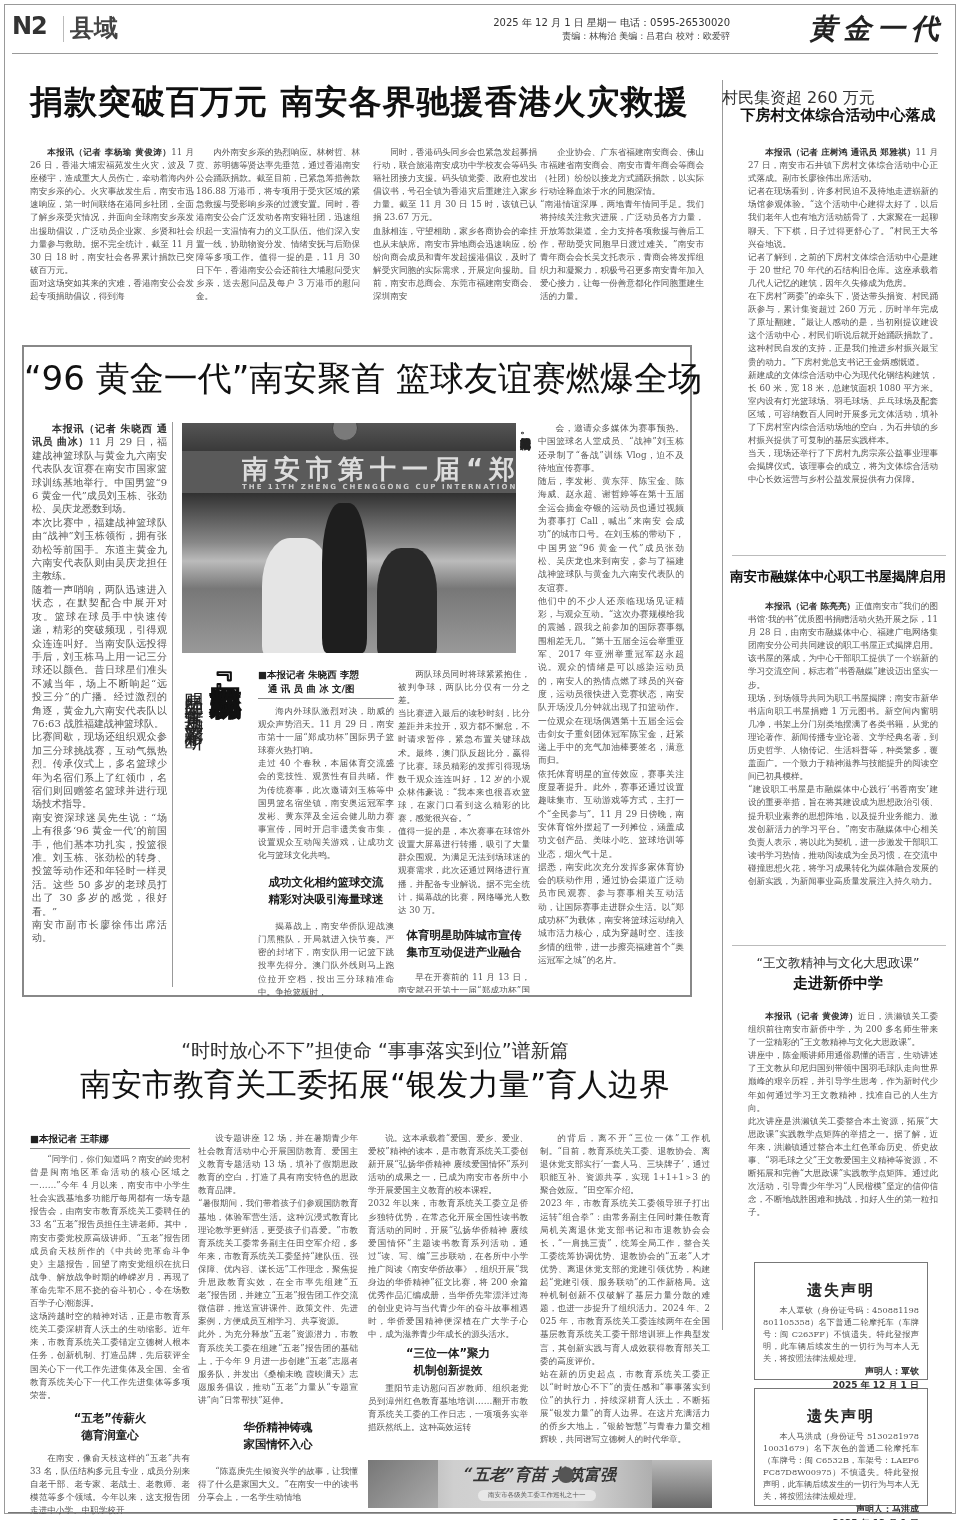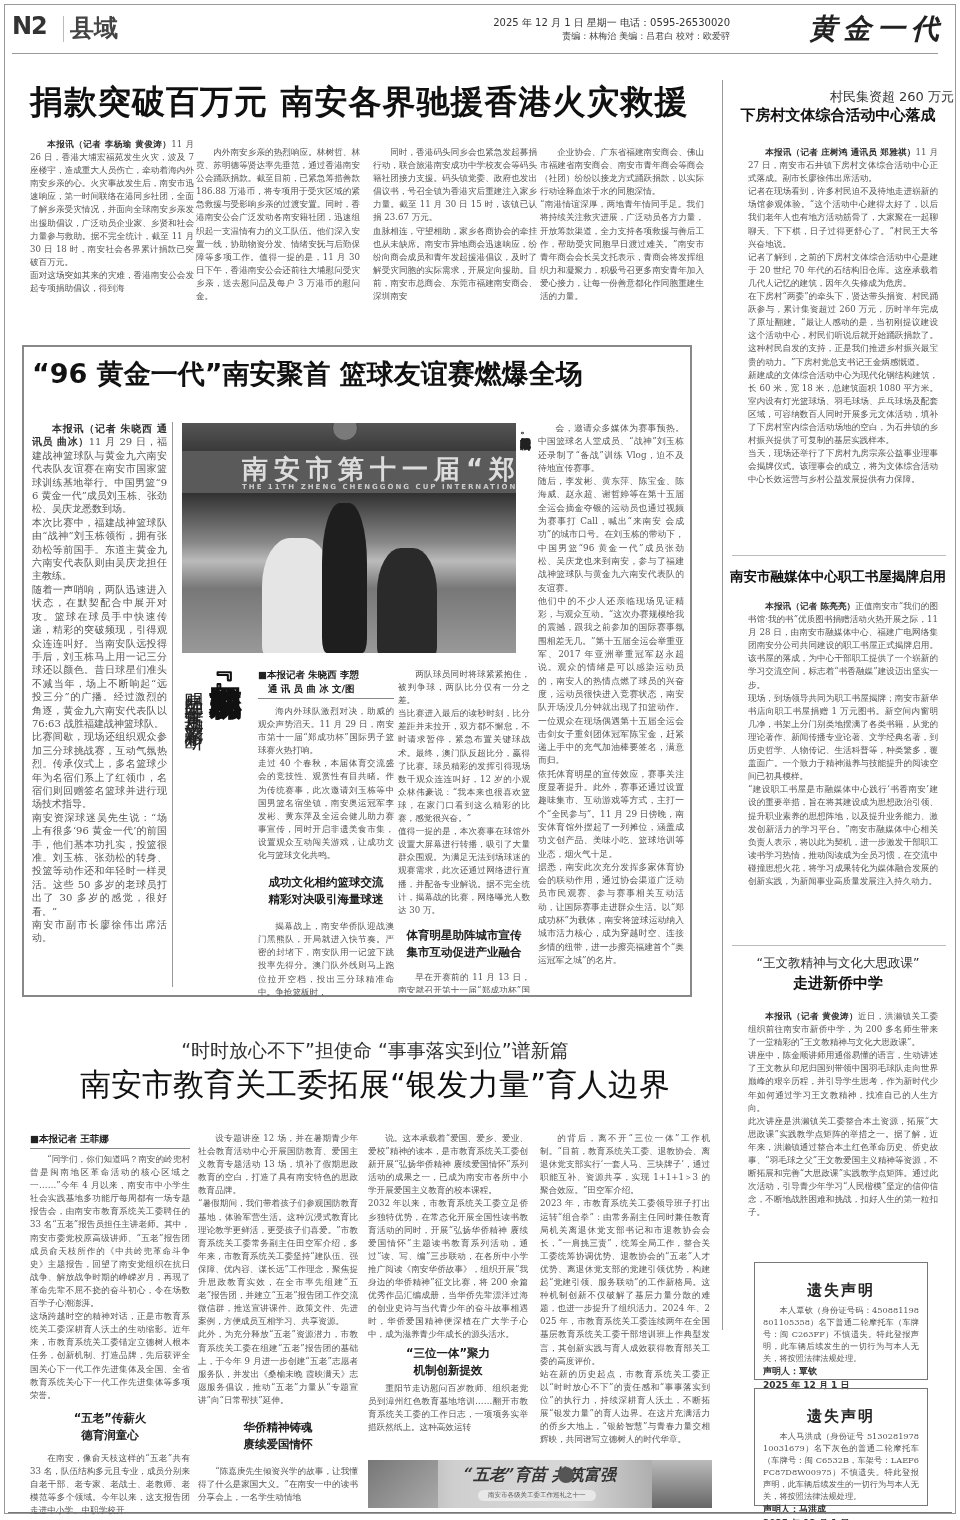--- a/index.html
+++ b/index.html
@@ -26,70 +26,70 @@
 .sub{font-family:"DejaVu Sans",sans-serif;color:#333;white-space:nowrap}
 .box{position:absolute;border:2px solid #888}
 .photo{position:absolute;background:
  linear-gradient(180deg,#555 0%,#3a3a3a 12%,#6b6b6b 14%,#444 22%,#2f2f2f 30%,#888 52%,#bbb 60%,#777 72%,#999 100%);overflow:hidden}
 .banner{position:absolute;left:0;right:0;top:28px;height:42px;background:#5a5a5a;color:#ddd;font-family:"DejaVu Sans",sans-serif;font-weight:bold;font-size:26px;letter-spacing:6px;padding-left:60px;line-height:36px;white-space:nowrap;overflow:hidden}
 .banner small{display:block;font-size:7px;letter-spacing:2px;line-height:8px;color:#ccc;margin-top:-4px}
 .fig{position:absolute;border-radius:40% 40% 10% 10%}
 .vert{writing-mode:vertical-rl;font-family:"DejaVu Sans",sans-serif;color:#222;white-space:nowrap}
 .notice{position:absolute;border:1.5px solid #777;padding:18px 8px}
 .notice h3{font-family:"DejaVu Sans",sans-serif;font-weight:bold;font-size:15px;text-align:center;color:#222;margin-bottom:4px;letter-spacing:2px}
-.notice .sig{text-align:left;font-family:"DejaVu Sans",sans-serif;font-weight:bold;font-size:9px;color:#333;line-height:14px;text-indent:0}
+.notice .sig{text-align:right;font-family:"DejaVu Sans",sans-serif;font-weight:bold;font-size:9px;color:#333;line-height:14px;text-indent:0}
 .subhead{font-family:"DejaVu Sans",sans-serif;font-weight:bold;font-size:11.5px;line-height:17px;text-align:center;color:#222}
 .byline-bar{font-family:"DejaVu Sans",sans-serif;font-weight:bold;font-size:9.5px;color:#222;border-bottom:1px solid #888;padding-bottom:2px;line-height:14px}
 .ad{position:absolute;background:linear-gradient(90deg,#9a9a9a,#cfcfcf 25%,#d8d8d8 60%,#8f8f8f);overflow:hidden}
 </style>
 </head>
 <body>
 
 <div class="frame"></div>
 
 <div class="pg-no">N2</div>
 <div class="pg-sep"></div>
 <div class="pg-sec">县域</div>
 <div class="mh-date">2025 年 12 月 1 日  星期一  电话：0595-26530020</div>
 <div class="mh-edit">责编：林梅治   美编：吕君白   校对：欧爱骍</div>
 <div class="mh-logo">黄金一代</div>
 <div class="hrule mh-line"></div>
 
 <div class="abs h1" style="left:30px;top:80px;">捐款突破百万元 南安各界驰援香港火灾救援</div>
-<div class="col" style="left:30px;top:138px;width:164px;">
+<div class="col" style="left:30px;top:146px;width:164px;">
   <div class="p"><span class="lead">本报讯（记者 李杨瑜 黄俊涛）</span><span style="white-space:pre-line">11 月 26 日，香港大埔宏福苑发生火灾，波及 7 座楼宇，造成重大人员伤亡，牵动着海内外南安乡亲的心。火灾事故发生后，南安市迅速响应，第一时间联络在港同乡社团，全面了解乡亲受灾情况，并面向全球南安乡亲发出援助倡议，广泛动员企业家、乡贤和社会力量参与救助。据不完全统计，截至 11 月 30 日 18 时，南安社会各界累计捐款已突破百万元。
 面对这场突如其来的灾难，香港南安公会发起专项捐助倡议，得到海</span></div>
 </div>
 <div class="col" style="left:196px;top:146px;width:164px;">
   <div class="p">内外南安乡亲的热烈响应。林树哲、林霓、苏明德等贤达率先垂范，通过香港南安公会踊跃捐款。截至目前，已紧急筹措善款 186.88 万港币，将专项用于受灾区域的紧急救援与受影响乡亲的过渡安置。同时，香港南安公会广泛发动各南安籍社团，迅速组织起一支温情有力的义工队伍。他们深入安置一线，协助物资分发、情绪安抚与后勤保障等多项工作。值得一提的是，11 月 30 日下午，香港南安公会还前往大埔慰问受灾乡亲，送去慰问品及每户 3 万港币的慰问金。</div>
 </div>
 <div class="col" style="left:373px;top:146px;width:164px;">
   <div class="p" style="white-space:pre-line">同时，香港码头同乡会也紧急发起募捐行动，联合旅港南安成功中学校友会等码头籍社团接力支援。码头镇党委、政府也发出倡议书，号召全镇为香港灾后重建注入家乡力量。截至 11 月 30 日 15 时，该镇已认捐 23.67 万元。
 血脉相连，守望相助，家乡各商协会的牵挂也从未缺席。南安市异地商会迅速响应，纷纷向商会成员和青年发起援港倡议，及时了解受灾同胞的实际需求，开展定向援助。目前，南安市总商会、东莞市福建南安商会、深圳南安</div>
 </div>
 <div class="col" style="left:540px;top:146px;width:164px;">
   <div class="p" style="white-space:pre-line">企业协会、广东省福建南安商会、佛山市福建省南安商会、南安市青年商会等商会（社团）纷纷以接龙方式踊跃捐款，以实际行动诠释血浓于水的同胞深情。
 “南港情谊深厚，两地青年情同手足。我们将持续关注救灾进展，广泛动员各方力量，开放筹款渠道，全力支持各项救援与善后工作，帮助受灾同胞早日渡过难关。”南安市青年商会会长吴文托表示，青商会将发挥组织力和凝聚力，积极号召更多南安青年加入爱心接力，让每一份善意都化作同胞重建生活的力量。</div>
 </div>
 
 <div class="vrule" style="left:722px;top:80px;height:1250px;"></div>
 
-<div class="abs sub" style="left:722px;width:232px;text-align:right;top:88px;font-size:13px;">村民集资超 260 万元</div>
+<div class="abs sub" style="left:722px;width:232px;text-align:left;top:88px;font-size:16px;">村民集资超 260 万元</div>
 <div class="abs h-sans" style="left:722px;width:232px;text-align:center;top:106px;font-size:15px;">下房村文体综合活动中心落成</div>
 <div class="col" style="left:748px;top:146px;width:190px;height:390px;overflow:hidden">
   <div class="p" style="white-space:pre-line"><span class="lead">本报讯（记者 庄树鸿 通讯员 郑雅祺）</span><span>11 月 27 日，南安市石井镇下房村文体综合活动中心正式落成。副市长廖徐伟出席活动。
 记者在现场看到，许多村民迫不及待地走进崭新的场馆参观体验。“这个活动中心建得太好了，以后我们老年人也有地方活动筋骨了，大家聚在一起聊聊天、下下棋，日子过得更舒心了。”村民王大爷兴奋地说。
 记者了解到，之前的下房村文体综合活动中心是建于 20 世纪 70 年代的石结构旧仓库。这座承载着几代人记忆的建筑，因年久失修成为危房。
 在下房村“两委”的牵头下，贤达带头捐资、村民踊跃参与，累计集资超过 260 万元，历时半年完成了原址翻建。“最让人感动的是，当初刚提议建设这个活动中心，村民们听说后就开始踊跃捐款了。这种村民自发的支持，正是我们推进乡村振兴最宝贵的动力。”下房村党总支书记王金炳感慨道。
 新建成的文体综合活动中心为现代化钢结构建筑，长 60 米，宽 18 米，总建筑面积 1080 平方米。室内设有灯光篮球场、羽毛球场、乒乓球场及配套区域，可容纳数百人同时开展多元文体活动，填补了下房村室内综合活动场地的空白，为石井镇的乡村振兴提供了可复制的基层实践样本。
 当天，现场还举行了下房村九房宗亲公益事业理事会揭牌仪式。该理事会的成立，将为文体综合活动中心长效运营与乡村公益发展提供有力保障。</span></div>
 </div>
 
 <div class="box" style="left:22px;top:345px;width:670px;height:652px;"></div>
-<div class="abs h-sans" style="left:32px;top:356px;font-size:27px;font-weight:bold;color:#111;">“96 黄金一代”南安聚首  篮球友谊赛燃爆全场</div>
+<div class="abs h-sans" style="left:24px;top:356px;font-size:34px;font-weight:normal;color:#111;">“96 黄金一代”南安聚首  篮球友谊赛燃爆全场</div>
 <div class="col" style="left:32px;top:422px;width:135px;height:570px;overflow:hidden">
   <div class="p" style="font-size:10px;line-height:13.4px;white-space:pre-line"><span class="lead">本报讯（记者 朱晓西 通讯员 曲冰）</span><span>11 月 29 日，福建战神篮球队与黄金九六南安代表队友谊赛在南安市国家篮球训练基地举行。中国男篮“96 黄金一代”成员刘玉栋、张劲松、吴庆龙悉数到场。
 本次比赛中，福建战神篮球队由“战神”刘玉栋领衔，拥有张劲松等前国手。东道主黄金九六南安代表队则由吴庆龙担任主教练。
 随着一声哨响，两队迅速进入状态，在默契配合中展开对攻。篮球在球员手中快速传递，精彩的突破频现，引得观众连连叫好。当南安队远投得手后，刘玉栋马上用一记三分球还以颜色。昔日球星们准头不减当年，场上不断响起“远投三分”的广播。经过激烈的角逐，黄金九六南安代表队以 76:63 战胜福建战神篮球队。
 比赛间歇，现场还组织观众参加三分球挑战赛，互动气氛热烈。传承仪式上，多名篮球少年为名宿们系上了红领巾，名宿们则回赠签名篮球并进行现场技术指导。
 南安资深球迷吴先生说：“场上有很多‘96 黄金一代’的前国手，他们基本功扎实，投篮很准。刘玉栋、张劲松的转身、投篮等动作还和年轻时一样灵活。这些 50 多岁的老球员打出了 30 多岁的感觉，很好看。”
 南安市副市长廖徐伟出席活动。</span></div>
 </div>
 <div class="vrule" style="left:172px;top:422px;height:565px;"></div>
 
@@ -172,21 +172,21 @@
 这场跨越时空的精神对话，正是市教育系统关工委深耕育人沃土的生动缩影。近年来，市教育系统关工委锚定立德树人根本任务，创新机制、打造品牌，先后获评全国关心下一代工作先进集体及全国、全省教育系统关心下一代工作先进集体等多项荣誉。</div>
   <div class="subhead" style="margin:8px 0;white-space:pre-line">“五老”传薪火
 德育润童心</div>
   <div class="p">在南安，像俞天枝这样的“五老”共有 33 名，队伍结构多元且专业，成员分别来自老干部、老专家、老战士、老教师、老模范等多个领域。今年以来，这支报告团走进中小学、中职学校开</div>
 </div>
 <div class="col" style="left:198px;top:1132px;width:160px;height:385px;overflow:hidden">
   <div class="p" style="white-space:pre-line">设专题讲座 12 场，并在暑期青少年社会教育活动中心开展国防教育、爱国主义教育专题活动 13 场，填补了假期思政教育的空白，打造了具有南安特色的思政教育品牌。
 “暑假期间，我们带着孩子们参观国防教育基地，体验军营生活。这种沉浸式教育比理论教学更鲜活，更受孩子们喜爱。”市教育系统关工委常务副主任田空军介绍，多年来，市教育系统关工委坚持“建队伍、强保障、优内容、谋长远”工作理念，聚焦提升思政教育实效，在全市率先组建“五老”报告团，并建立“五老”报告团工作交流微信群，推送宣讲课件、政策文件、先进案例，方便成员互相学习、共享资源。
 此外，为充分释放“五老”资源潜力，市教育系统关工委在组建“五老”报告团的基础上，于今年 9 月进一步创建“五老”志愿者服务队，并发出《桑榆未晚 霞映满天》志愿服务倡议，推动“五老”力量从“专题宣讲”向“日常帮扶”延伸。</div>
   <div class="subhead" style="margin:12px 0;white-space:pre-line">华侨精神铸魂
-赓续爱国情怀</div>
+家国情怀入心</div>
   <div class="p">“陈嘉庚先生倾资兴学的故事，让我懂得了什么是家国大义。”在南安一中的读书分享会上，一名学生动情地</div>
 </div>
 <div class="col" style="left:368px;top:1132px;width:160px;height:385px;overflow:hidden">
   <div class="p" style="white-space:pre-line">说。这本承载着“爱国、爱乡、爱业、爱校”精神的读本，是市教育系统关工委创新开展“弘扬华侨精神 赓续爱国情怀”系列活动的成果之一，已成为南安市各所中小学开展爱国主义教育的校本课程。
 2032 年以来，市教育系统关工委立足侨乡独特优势，在常态化开展全国性读书教育活动的同时，开展“弘扬华侨精神 赓续爱国情怀”主题读书教育系列活动，通过“读、写、编”三步联动，在各所中小学推广阅读《南安华侨故事》，组织开展“我身边的华侨精神”征文比赛，将 200 余篇优秀作品汇编成册，当华侨先辈漂洋过海的创业史诗与当代青少年的奋斗故事相遇时，华侨爱国精神便深植在广大学子心中，成为滋养青少年成长的源头活水。</div>
   <div class="subhead" style="margin:3px 0;white-space:pre-line">“三位一体”聚力
 机制创新提效</div>
   <div class="p">重阳节走访慰问百岁教师、组织老党员到漳州红色教育基地培训……翻开市教育系统关工委的工作日志，一项项务实举措跃然纸上。这种高效运转</div>
 </div>
 <div class="col" style="left:540px;top:1132px;width:170px;height:315px;overflow:hidden">

